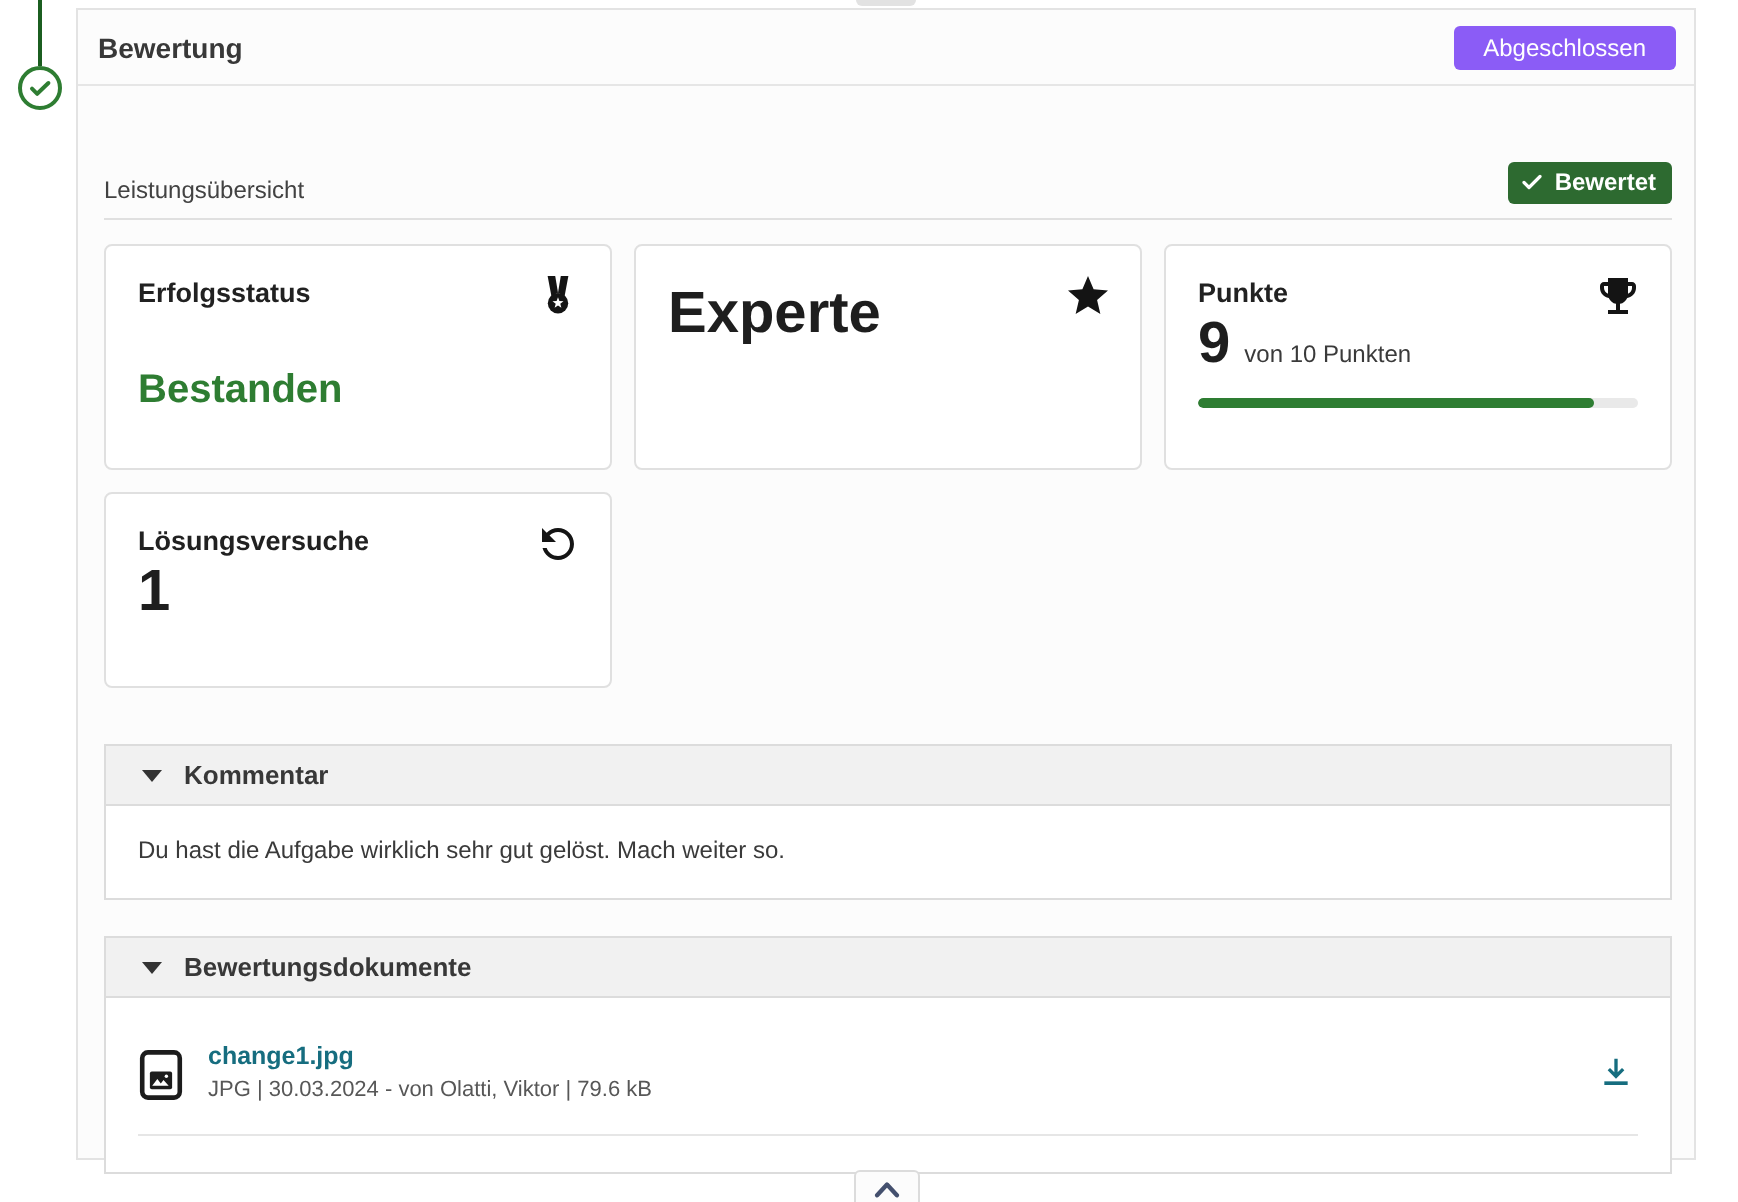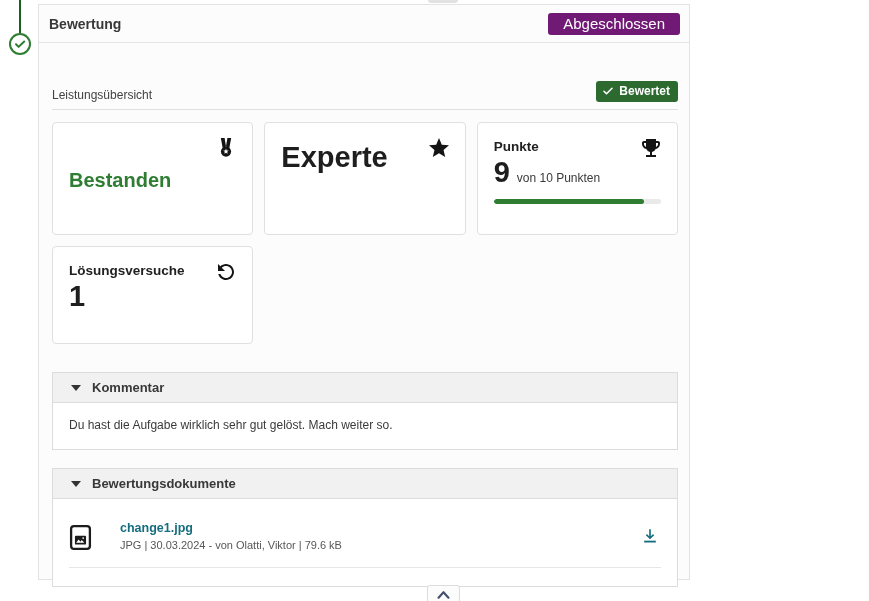--- a/index.html
+++ b/index.html
@@ -9,26 +9,26 @@
 
   
   .timeline-line { position:absolute; left:19px; top:0; width:2px; height:33px; background:#1b5e20; }
   .step-circle { position:absolute; left:8px; top:32px; width:24px; height:24px; }
 
   
   .top-sliver { position:absolute; left:428px; top:0; width:30px; height:3px;
                 background:#e2e2e2; border-radius:0 0 3px 3px; }
 
   
-  .panel { position:absolute; left:38px; top:4px; width:652px; height:576px;
+  .panel { position:absolute; left:38px; top:4px; width:810px; height:576px;
            background:#fcfcfc; border:1px solid #e3e3e3; }
   .panel-header { height:38px; display:flex; align-items:center; justify-content:space-between;
                   padding:0 9px 0 10px; border-bottom:1px solid #e6e6e6; }
   .panel-title { font-size:14px; font-weight:bold; color:#383838; }
-  .badge-status { background:#701a75; color:#fff; font-size:15px; padding:4px 15px;
+  .badge-status { background:#8b5cf6; color:#fff; font-size:12px; padding:4px 15px;
                   border-radius:3px; line-height:14px; }
 
   .panel-content { padding:0 11px 0 13px; }
 
   .section-head { display:flex; align-items:flex-end; justify-content:space-between;
                   margin-top:38px; padding-bottom:7px; border-bottom:1px solid #e0e0e0; }
   .section-title { font-size:12px; font-weight:normal; color:#424242; }
   .badge-rated { background:#2d6a30; color:#fff; font-size:12px; font-weight:bold;
                  padding:3px 8px 4px 6px; border-radius:3px; display:flex; align-items:center; gap:5px; }
   .badge-rated svg { width:12px; height:12px; }
@@ -53,21 +53,21 @@
   .expansion + .expansion { margin-top:18px; }
   .exp-header { background:#f1f1f1; border:1px solid #dcdcdc; display:flex; align-items:center;
                 gap:11px; padding:7px 12px 7px 18px; cursor:pointer; }
   .caret-down { width:0; height:0; border-left:5px solid transparent; border-right:5px solid transparent;
                 border-top:6px solid #333; }
   .exp-title { font-size:13px; font-weight:bold; color:#383838; }
   .exp-body { background:#ffffff; border:1px solid #dcdcdc; border-top:none; }
   .comment-body { padding:15px 16px 17px; font-size:12px; color:#3a3a3a; }
 
   .docs-body { padding:10px 16px 2px; }
-  .file-row { display:flex; align-items:center; gap:28px; padding:12px 0 14px; }
+  .file-row { display:flex; align-items:center; gap:12px; padding:12px 0 14px; }
   .file-icon { width:23px; height:27px; color:#1c1c1c; flex:0 0 auto; }
   .file-icon svg { width:100%; height:100%; }
   .file-name { font-size:12.5px; font-weight:bold; color:#166d7f; text-decoration:none; display:block; }
   .file-meta { font-size:11px; color:#575757; margin-top:2px; }
   .download-btn { margin-left:auto; width:22px; height:22px; color:#166d7f; cursor:pointer;
                   background:none; border:none; padding:0; }
   .download-btn svg { width:20px; height:20px; }
   .file-divider { border-bottom:1px solid #e6e6e6; }
   .docs-bottom-pad { height:16px; }
 
@@ -104,20 +104,21 @@
         <svg viewBox="0 0 24 24" fill="none">
           <path d="M4 12.5l5 5L20 6.5" stroke="#ffffff" stroke-width="3.2" stroke-linecap="round" stroke-linejoin="round"></path>
         </svg>
         <span>Bewertet</span>
       </span>
     </div>
 
     <div class="cards-grid">
 
       <div class="card tall">
+        <div class="card-label">Erfolgsstatus</div>
         <div class="card-icon">
           <svg viewBox="0 0 24 24" fill="currentColor">
             <path d="M6.8 2h3.8l1.4 8.4-3.3 1.7L6.8 2z"></path>
             <path d="M17.2 2h-3.8L12 10.4l3.3 1.7L17.2 2z"></path>
             <circle cx="12" cy="15.6" r="5.1"></circle>
             <path fill="#ffffff" d="M12 12.6l.7 1.93 2.06.07-1.62 1.27.56 1.98L12 16.7l-1.7 1.15.56-1.98-1.62-1.27 2.06-.07z"></path>
           </svg>
         </div>
         <div class="value-success">Bestanden</div>
       </div>

